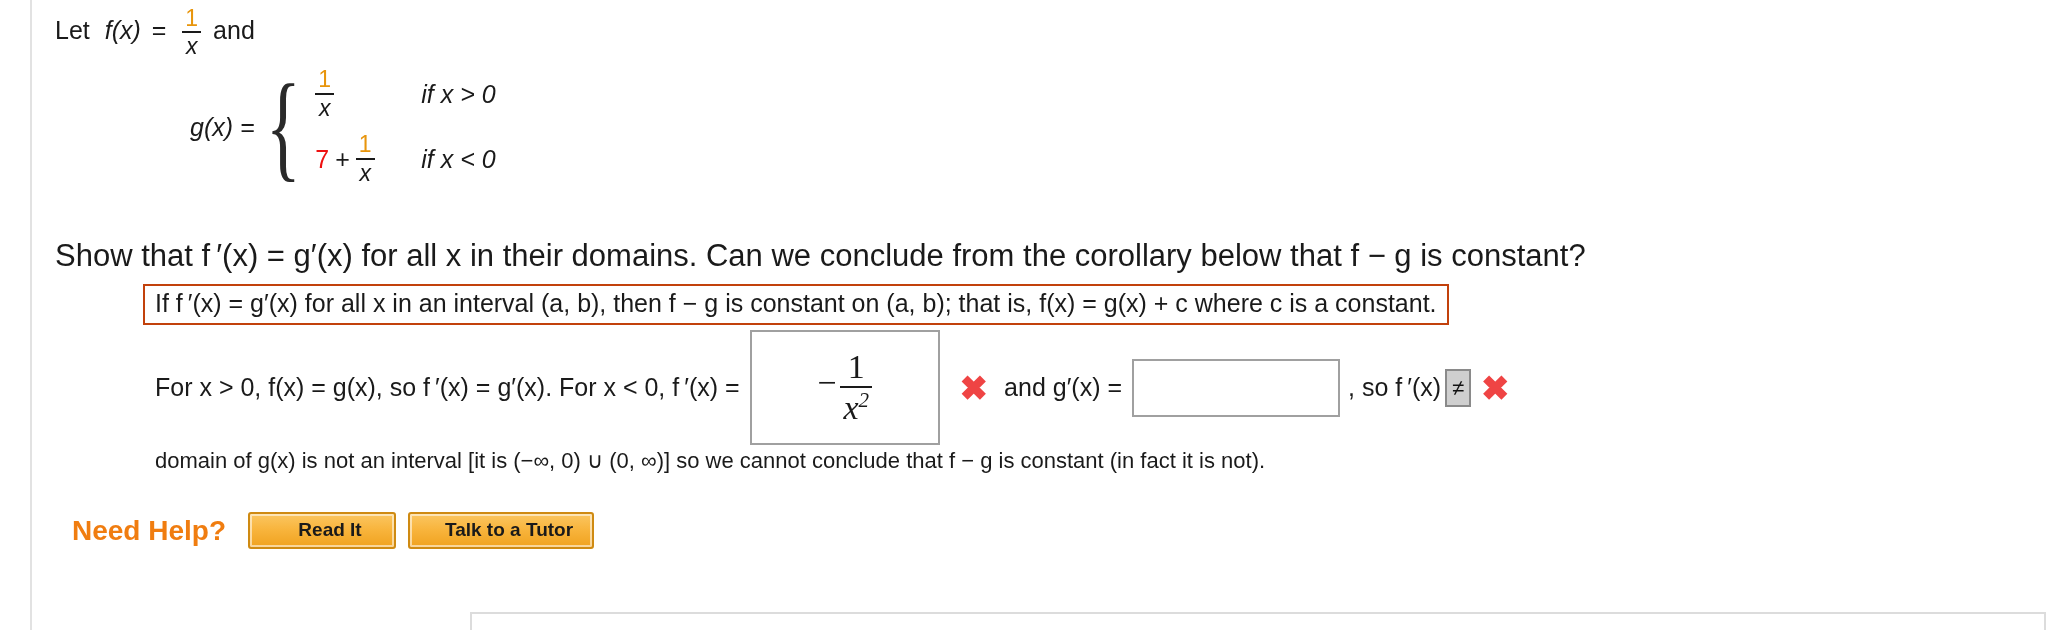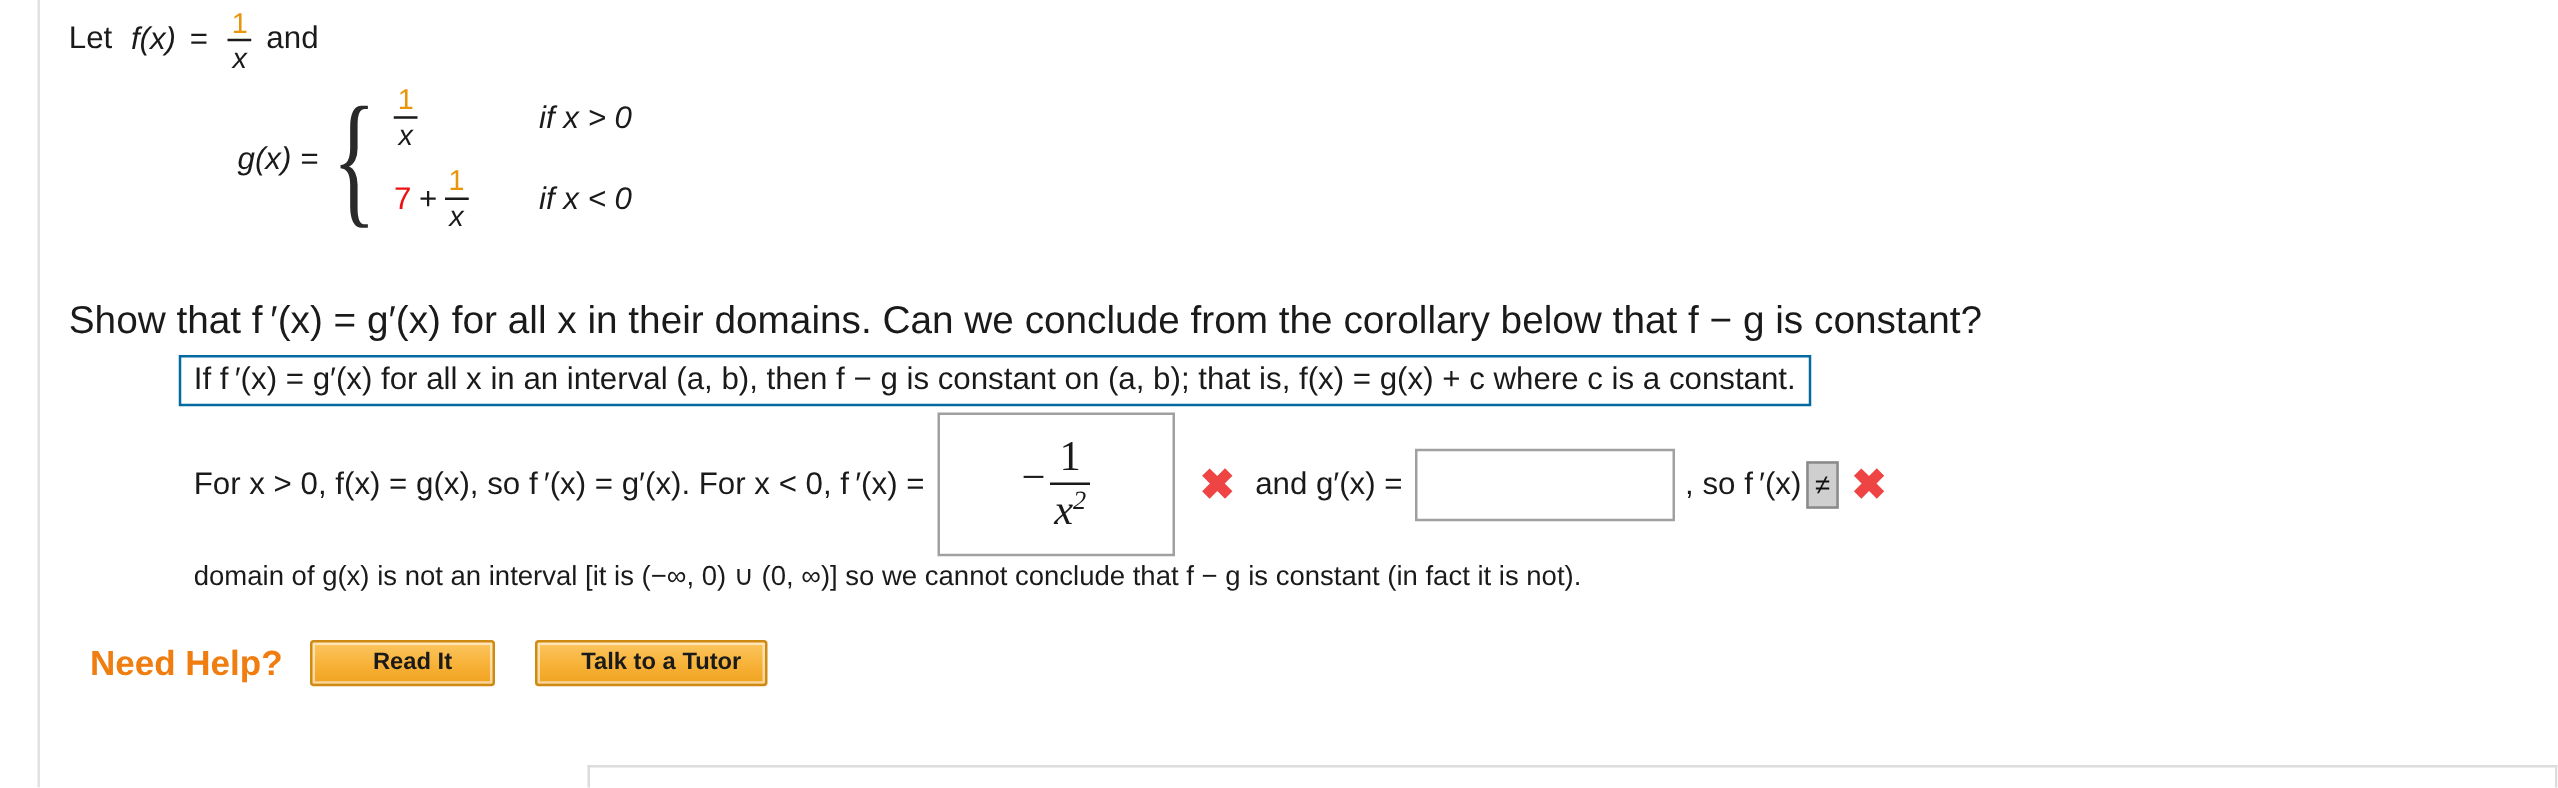--- a/index.html
+++ b/index.html
@@ -99,38 +99,38 @@
   }
   .pw-val {
     width: 118px;
     display: flex;
     align-items: center;
     padding-left: 18px;
     box-sizing: border-box;
     white-space: nowrap;
   }
   .pw-val .frac { font-size: 23px; }
-  .pw-cond { white-space: nowrap; padding-left: 6px; margin-left: 10px; }
+  .pw-cond { white-space: nowrap; padding-left: 6px; }
 
   
   .line-show {
     position: absolute;
     left: 55px;
     top: 238px;
     font-size: 31px;
     white-space: nowrap;
   }
 
   
   .corollary {
     position: absolute;
     left: 143px;
     top: 284px;
     padding: 3px 10px 5px 10px;
-    border: 2px solid #0369a1;
+    border: 2px solid #c2410c;
     background: #ffffff;
     font-size: 25px;
     white-space: nowrap;
     box-shadow: 0 0 0 1px #ffffff inset;
   }
 
   
   .line-work {
     position: absolute;
     left: 155px;
@@ -231,21 +231,21 @@
     background: linear-gradient(180deg, #fbc661 0%, #f8b43c 48%, #f0a21f 100%);
     border: 2px solid #cf8a12;
     border-radius: 3px;
     padding: 5px 0 6px 16px;
     margin-right: 12px;
     text-align: center;
     box-shadow: inset 0 0 0 2px rgba(255,255,255,0.55);
     cursor: pointer;
   }
   .help-btn.read-it      { width: 148px; }
-  .help-btn.talk-tutor   { width: 186px; margin-left: 20px; }
+  .help-btn.talk-tutor   { width: 186px; }
 
   
   .bottom-panel {
     position: absolute;
     left: 470px;
     top: 612px;
     width: 1576px;
     height: 40px;
     border: 2px solid #dcdcdc;
     border-bottom: none;

